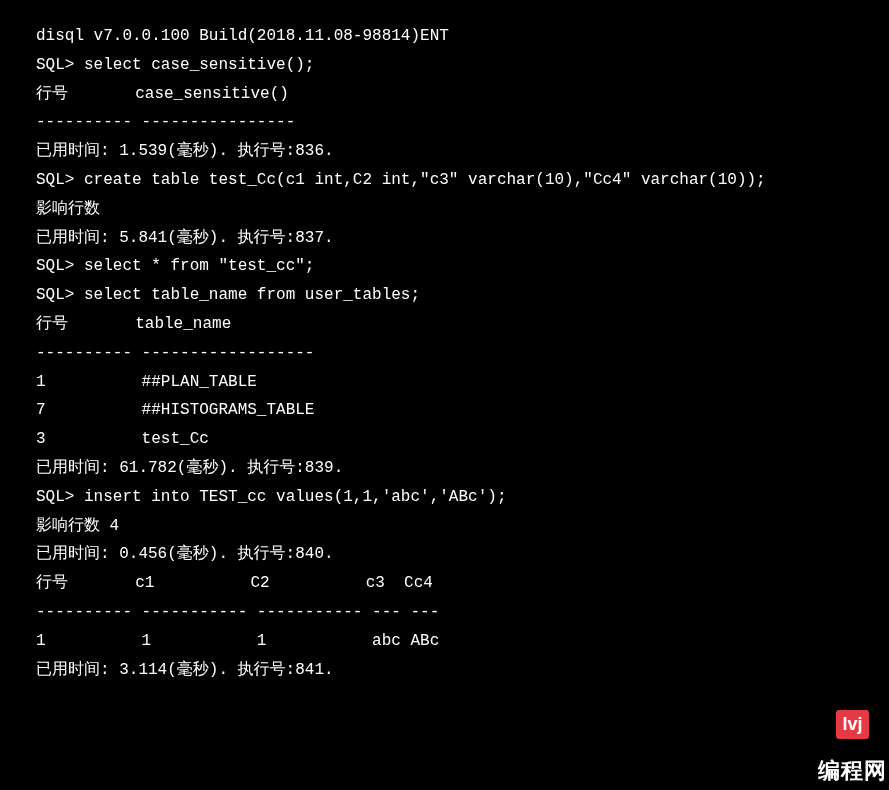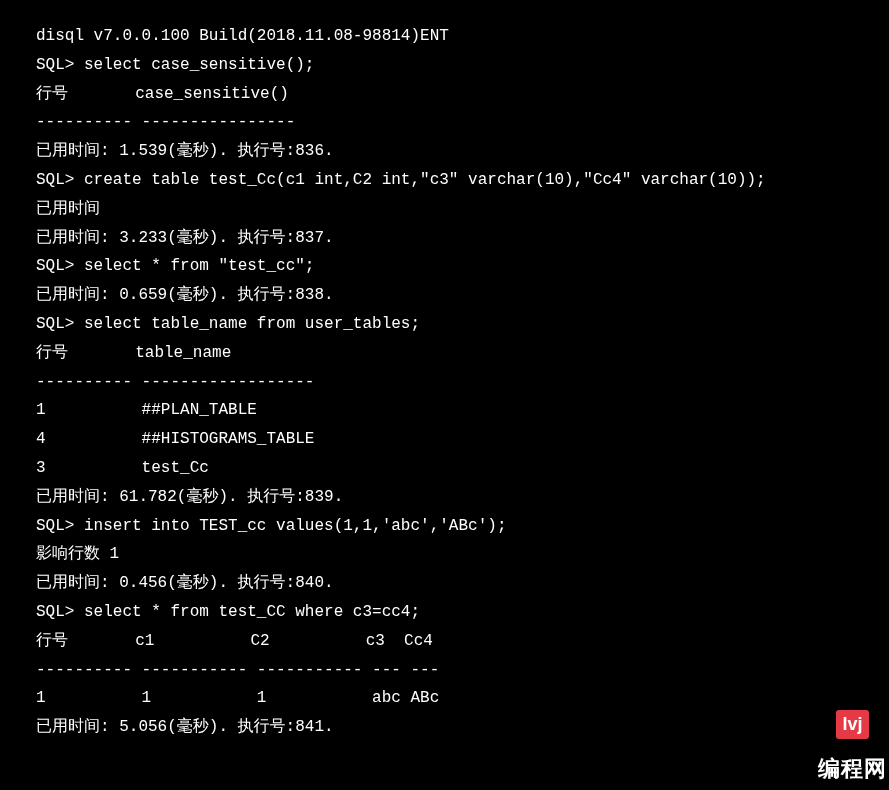--- a/index.html
+++ b/index.html
@@ -37,21 +37,21 @@
       font-weight: bold;
       font-size: 18px;
       padding: 3px 6px;
       border-radius: 3px;
       font-family: Arial, sans-serif;
     }
     .watermark-text {
       color: #ffffff;
       font-size: 22px;
       font-weight: bold;
-      font-family: Liberation Mono, monospace;
+      font-family: Liberation Sans, sans-serif;
       letter-spacing: 1px;
     }
     .cursor {
       display: inline-block;
       width: 10px;
       height: 3px;
       background: #ffffff;
       vertical-align: bottom;
       margin-left: 2px;
     }
@@ -61,43 +61,41 @@
 
 <div class="terminal">
   <div class="line">disql v7.0.0.100 Build(2018.11.08-98814)ENT</div>
   <div class="line">SQL&gt; select case_sensitive();</div>
   <div class="line"></div>
   <div class="line">行号       case_sensitive()</div>
   <div class="line">---------- ----------------</div>
   <div class="line"></div>
   <div class="line">已用时间: 1.539(毫秒). 执行号:836.</div>
   <div class="line">SQL&gt; create table test_Cc(c1 int,C2 int,"c3" varchar(10),"Cc4" varchar(10));</div>
-  <div class="line">已用时间</div>
-  <div class="line">已用时间: 3.233(毫秒). 执行号:837.</div>
+  <div class="line">影响行数</div>
+  <div class="line">已用时间: 5.841(毫秒). 执行号:837.</div>
   <div class="line">SQL&gt; select * from "test_cc";</div>
   <div class="line"></div>
-  <div class="line">已用时间: 0.659(毫秒). 执行号:838.</div>
   <div class="line">SQL&gt; select table_name from user_tables;</div>
   <div class="line"></div>
   <div class="line">行号       table_name</div>
   <div class="line">---------- ------------------</div>
   <div class="line">1          ##PLAN_TABLE</div>
-  <div class="line">4          ##HISTOGRAMS_TABLE</div>
+  <div class="line">7          ##HISTOGRAMS_TABLE</div>
   <div class="line">3          test_Cc</div>
   <div class="line"></div>
   <div class="line">已用时间: 61.782(毫秒). 执行号:839.</div>
   <div class="line">SQL&gt; insert into TEST_cc values(1,1,'abc','ABc');</div>
-  <div class="line">影响行数 1</div>
+  <div class="line">影响行数 4</div>
   <div class="line"></div>
   <div class="line">已用时间: 0.456(毫秒). 执行号:840.</div>
-  <div class="line">SQL&gt; select * from test_CC where c3=cc4;</div>
   <div class="line"></div>
   <div class="line">行号       c1          C2          c3  Cc4</div>
   <div class="line">---------- ----------- ----------- --- ---</div>
   <div class="line">1          1           1           abc ABc</div>
   <div class="line"></div>
-  <div class="line">已用时间: 5.056(毫秒). 执行号:841.</div>
+  <div class="line">已用时间: 3.114(毫秒). 执行号:841.</div>
 </div>
 
 <div class="watermark">
   <span class="watermark-badge">lvj</span>
   <span class="watermark-text">编程网</span>
 </div>
 
 </body></html>

